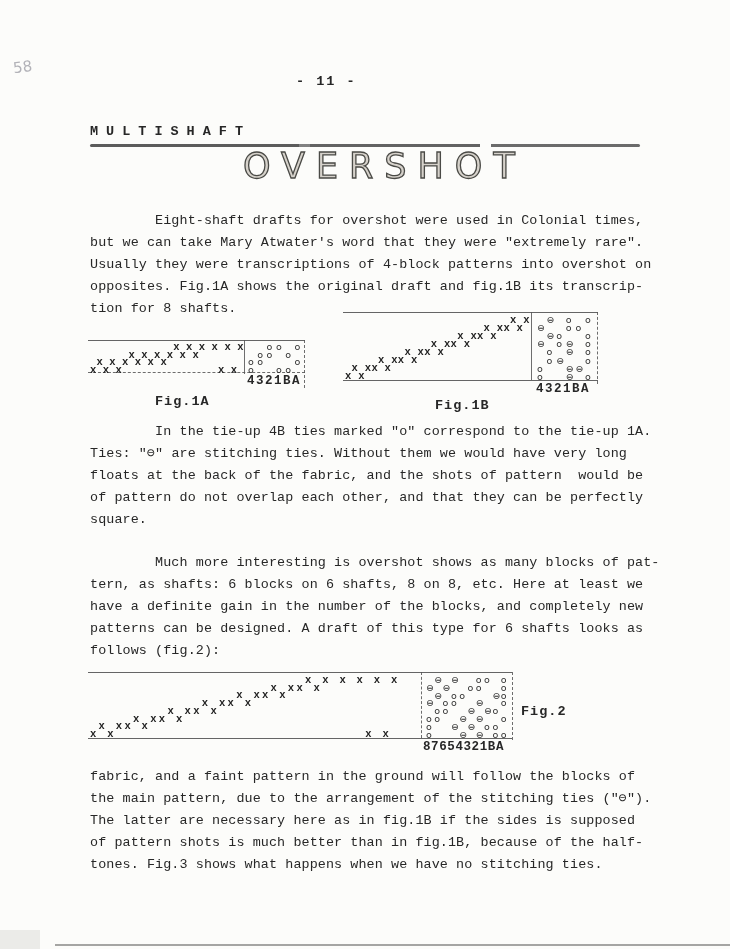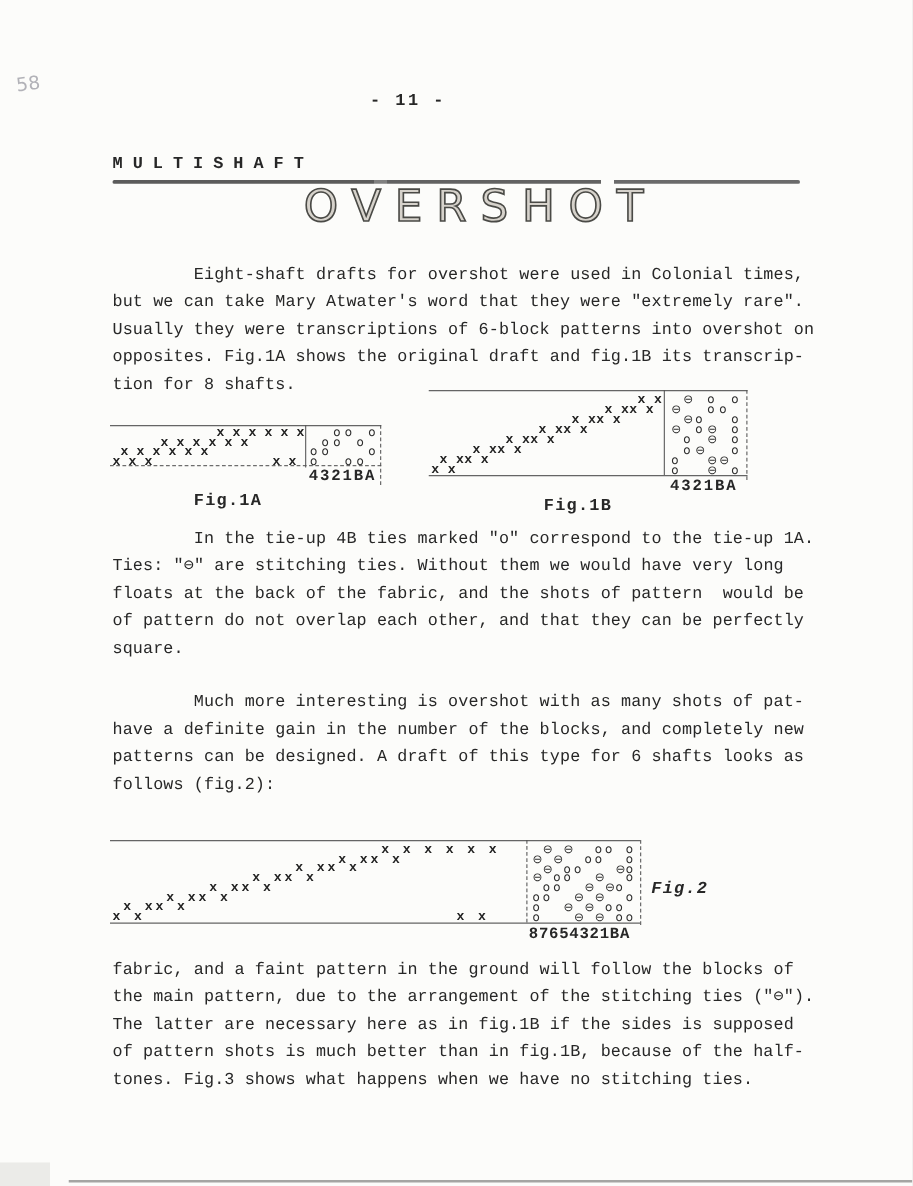--- a/index.html
+++ b/index.html
@@ -57,33 +57,34 @@
   <div id="hand-mark" class="abs">58</div>
   <div id="page-num" class="abs">- 11 -</div>
   <div id="section-title" class="abs">MULTISHAFT</div>
   <div id="title-rule" class="abs"></div>
   <div id="big-title" class="abs">OVERSHOT</div>
 
   <div id="paras">
       <div class="para" style="top: 210px;">
         <div class="tline">        Eight-shaft drafts for overshot were used in Colonial times,</div>
         <div class="tline">but we can take Mary Atwater's word that they were "extremely rare".</div>
-        <div class="tline">Usually they were transcriptions of 6-block patterns into overshot on</div>
+        <div class="tline">Usually they were transcriptions of 4-block patterns into overshot on</div>
         <div class="tline">opposites. Fig.1A shows the original draft and fig.1B its transcrip-</div>
         <div class="tline">tion for 8 shafts.</div>
       </div>
       <div class="para" style="top: 421px;">
         <div class="tline">        In the tie-up 4B ties marked "o" correspond to the tie-up 1A.</div>
         <div class="tline">Ties: "⊖" are stitching ties. Without them we would have very long</div>
         <div class="tline">floats at the back of the fabric, and the shots of pattern  would be</div>
         <div class="tline">of pattern do not overlap each other, and that they can be perfectly</div>
         <div class="tline">square.</div>
       </div>
       <div class="para" style="top: 552px;">
-        <div class="tline">        Much more interesting is overshot with as many shots of pat-</div>
+        <div class="tline">        Much more interesting is overshot shows as many blocks of pat-</div>
+        <div class="tline">tern, as shafts: 6 blocks on 6 shafts, 8 on 8, etc. Here at least we</div>
         <div class="tline">have a definite gain in the number of the blocks, and completely new</div>
         <div class="tline">patterns can be designed. A draft of this type for 6 shafts looks as</div>
         <div class="tline">follows (fig.2):</div>
       </div>
       <div class="para" style="top: 766px;">
         <div class="tline">fabric, and a faint pattern in the ground will follow the blocks of</div>
         <div class="tline">the main pattern, due to the arrangement of the stitching ties ("⊖").</div>
         <div class="tline">The latter are necessary here as in fig.1B if the sides is supposed</div>
         <div class="tline">of pattern shots is much better than in fig.1B, because of the half-</div>
         <div class="tline">tones. Fig.3 shows what happens when we have no stitching ties.</div>
@@ -102,21 +103,21 @@
   <div class="vrule" style="left:531px;top:312px;height:68px;"></div>
   <div class="vrule dash" style="left:597px;top:312px;height:72px;"></div>
   <div class="treadle-label" style="left:536px;top:382px;">4321BA</div>
   <div class="fig-caption" style="left:435px;top:398px;">Fig.1B</div>
 
   <div class="hrule" style="left:88px;top:672px;width:424px;"></div>
   <div class="hrule" style="left:88px;top:738px;width:424px;"></div>
   <div class="vrule dash" style="left:421px;top:672px;height:66px;"></div>
   <div class="vrule dash" style="left:512px;top:672px;height:68px;"></div>
   <div class="treadle-label" style="left:423px;top:740px;letter-spacing:0.6px;">87654321BA</div>
-  <div class="fig-caption" style="left:521px;top:704px;font-style:italic;">Fig.2</div>
+  <div class="fig-caption" style="left:521px;top:704px;">Fig.2</div>
 
   <div id="marks">
       <span class="xm" style="left: 90px; top: 366.1px;">x</span>
       <span class="xm" style="left: 96.4px; top: 358.4px;">x</span>
       <span class="xm" style="left: 102.8px; top: 366.1px;">x</span>
       <span class="xm" style="left: 109.2px; top: 358.4px;">x</span>
       <span class="xm" style="left: 115.6px; top: 366.1px;">x</span>
       <span class="xm" style="left: 122px; top: 358.4px;">x</span>
       <span class="xm" style="left: 128.4px; top: 350.7px;">x</span>
       <span class="xm" style="left: 134.8px; top: 358.4px;">x</span>

